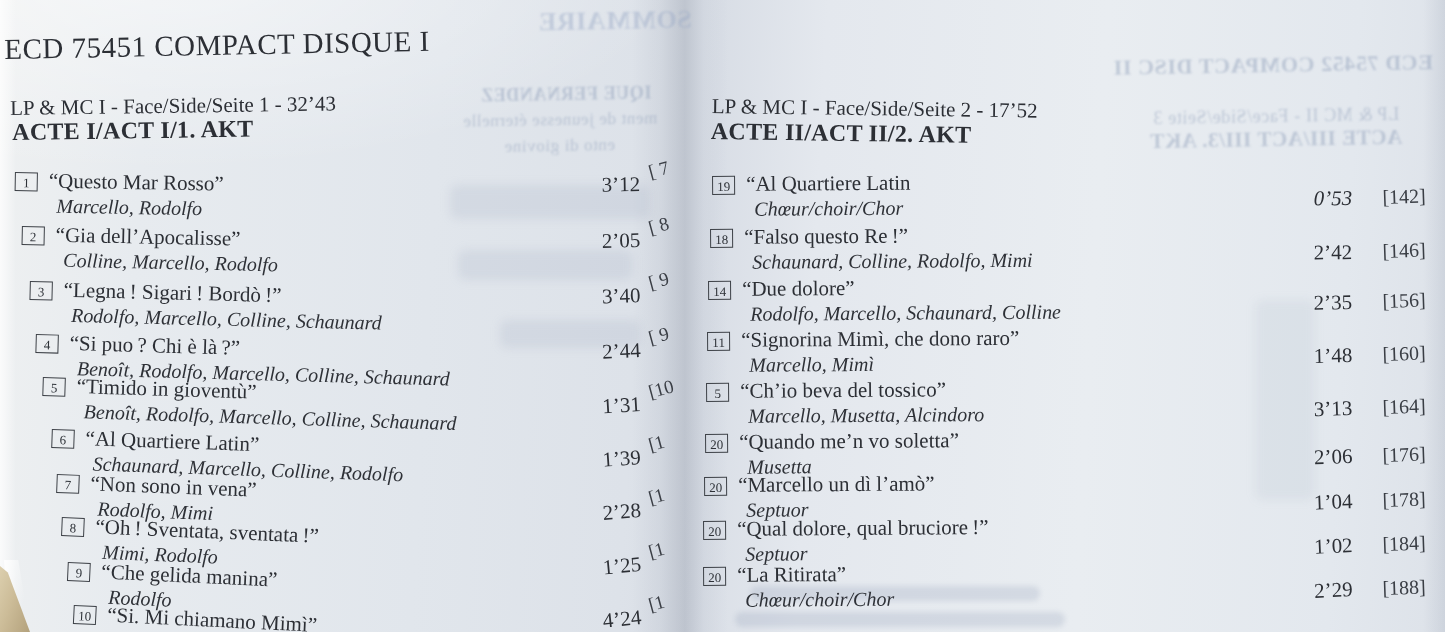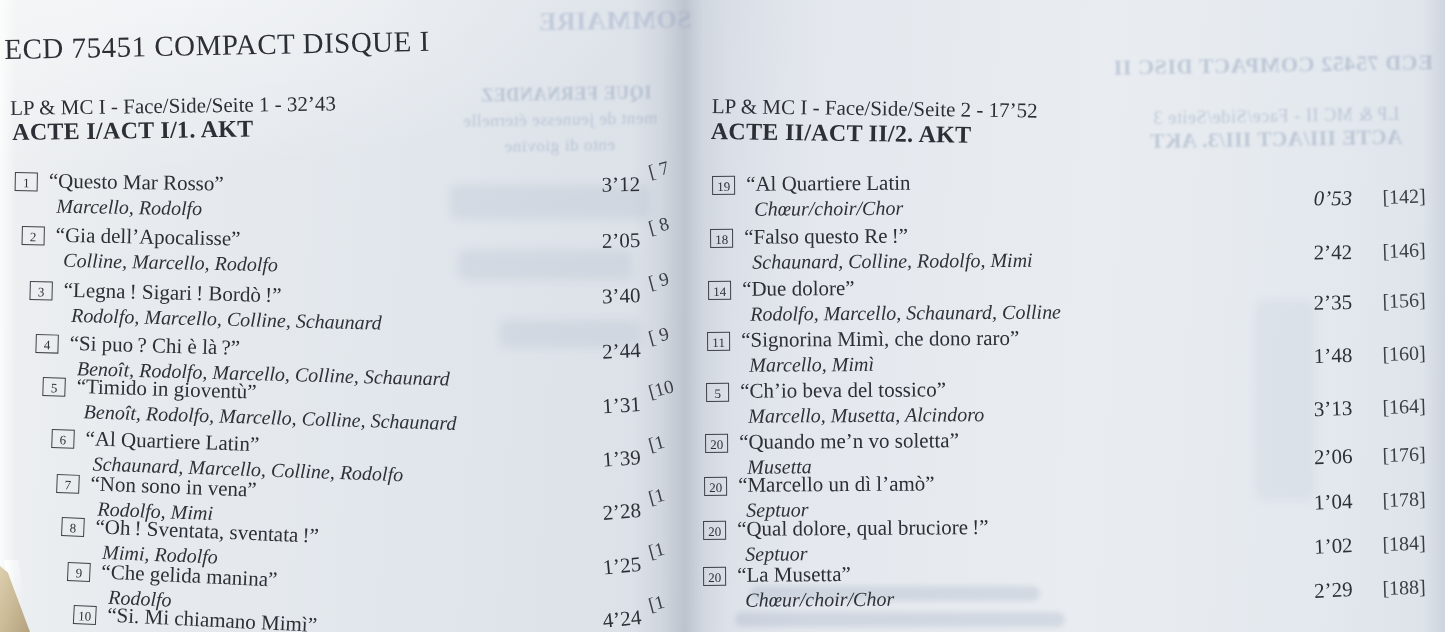--- a/index.html
+++ b/index.html
@@ -247,21 +247,21 @@
         </span>
       <span class="title">“Qual dolore, qual bruciore !”</span>
     </div>
     <div class="performers">Septuor</div>
   </div>
     <div class="track" style="left: 703px; top: 563px; transform: rotate(-0.4deg);">
     <div class="l1">
       <span class="numbox">
           <span class="num">20</span>
         </span>
-      <span class="title">“La Musetta”</span>
+      <span class="title">“La Ritirata”</span>
     </div>
     <div class="performers">Chœur/choir/Chor</div>
   </div>
     <span class="dur" style="left: 1264px; top: 186px; transform: rotate(-0.5deg); font-style: italic;">0’53</span>
     <span class="cue" style="left: 1382px; top: 186px; font-size: 20px; transform: rotate(-2deg);">[142]</span>
     <span class="dur" style="left: 1264px; top: 240px; transform: rotate(-0.8deg);">2’42</span>
     <span class="cue" style="left: 1382px; top: 240px; font-size: 20px; transform: rotate(-2deg);">[146]</span>
     <span class="dur" style="left: 1264px; top: 290px; transform: rotate(-1.1deg);">2’35</span>
     <span class="cue" style="left: 1382px; top: 290px; font-size: 20px; transform: rotate(-2deg);">[156]</span>
     <span class="dur" style="left: 1264px; top: 343px; transform: rotate(-1.4deg);">1’48</span>

